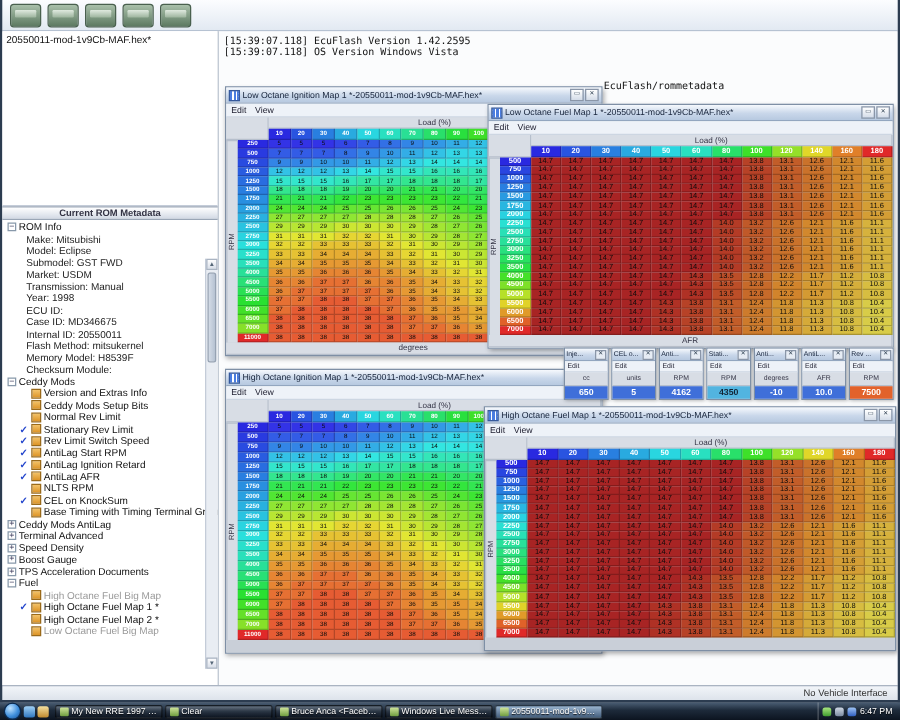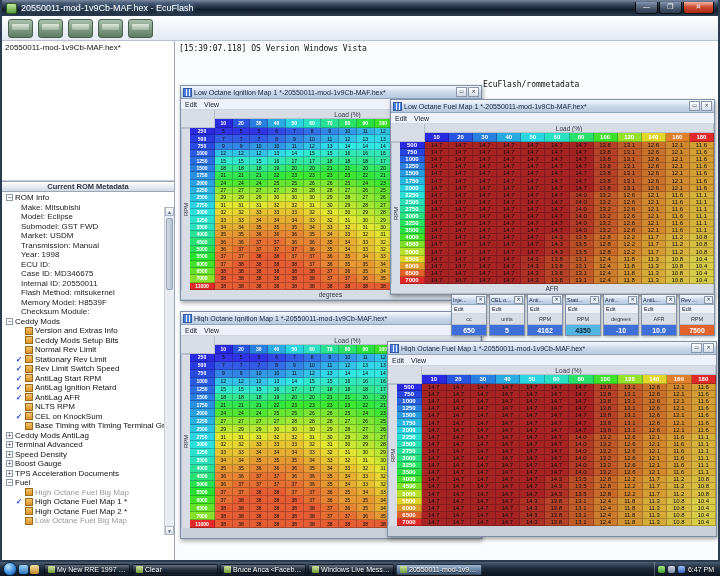--- a/index.html
+++ b/index.html
@@ -75,29 +75,20 @@
   .tray{margin-left:auto;display:flex;align-items:center;gap:3px;padding:0 3px;border-left:1px solid rgba(255,255,255,.25);height:100%;}
   .tray-ico{width:7px;height:7px;border-radius:2px;}
   .clock{color:#fff;font-size:7px;text-shadow:0 1px 1px #000;}
 </style>
 </head>
 <body>
 
 <div class="screen">
   <div class="app">
 
-    <div class="titlebar">
-      <span class="app-ico"></span>
-      <span class="title-text">20550011-mod-1v9Cb-MAF.hex - EcuFlash</span>
-      <span class="win-btns">
-        <span class="win-btn">—</span>
-        <span class="win-btn">❐</span>
-        <span class="win-btn close">✕</span>
-      </span>
-    </div>
 
 
     <div class="toolbar">
         <div class="tool"></div>
         <div class="tool"></div>
         <div class="tool"></div>
         <div class="tool"></div>
         <div class="tool"></div>
       </div>
 
@@ -231,20 +222,21 @@
         <div class="scrollbar" style="position:absolute;left:162px;top:207px;bottom:25px;">
           <div class="sb-arrow">▲</div>
           <div class="sb-thumb"></div>
           <div class="sb-arrow sb-bottom">▼</div>
         </div>
       </div>
 
       <div class="rightcol">
         <div class="workspace">
           <div class="log">
+              <div class="log-line">[15:39:07.118] EcuFlash Version 1.42.2595</div>
               <div class="log-line">[15:39:07.118] OS Version Windows Vista</div>
             </div>
           <span class="log-frag">EcuFlash/rommetadata</span>
         <div class="mdi f5" style="left: 5px; top: 44px; width: 302px; height: 216px; z-index: 1;">
               <div class="mdi-title">
                 <span class="mdi-ico"></span>
                 <span class="mdi-title-text">Low Octane Ignition Map 1 *-20550011-mod-1v9Cb-MAF.hex*</span>
                 <span class="mdi-btns">
                   <span class="mdi-btn">▭</span>
                   <span class="mdi-btn">✕</span>
@@ -1657,20 +1649,23 @@
                 <span class="mini-close">✕</span>
               </div>
               <div class="mini-menu">Edit</div>
               <div class="mini-unit">RPM</div>
               <div class="mini-val" style="background: rgb(226, 98, 43); color: rgb(255, 255, 255);">7500</div>
             </div>
           </div>
       </div>
     </div>
 
+    <div class="status">
+      <span>No Vehicle Interface</span>
+    </div>
   </div>
 
   <div class="taskbar">
     <span class="orb"></span>
     <span class="ql" style="background:linear-gradient(#9fd0f5,#2f77c0)"></span>
     <span class="ql" style="background:linear-gradient(#f5e09f,#c08a2f)"></span>
     <span class="tb-btns">
         <div class="tb-btn">
           <span class="tb-ico"></span>
           <span class="tb-label">My New RRE 1997 Ec...</span>

